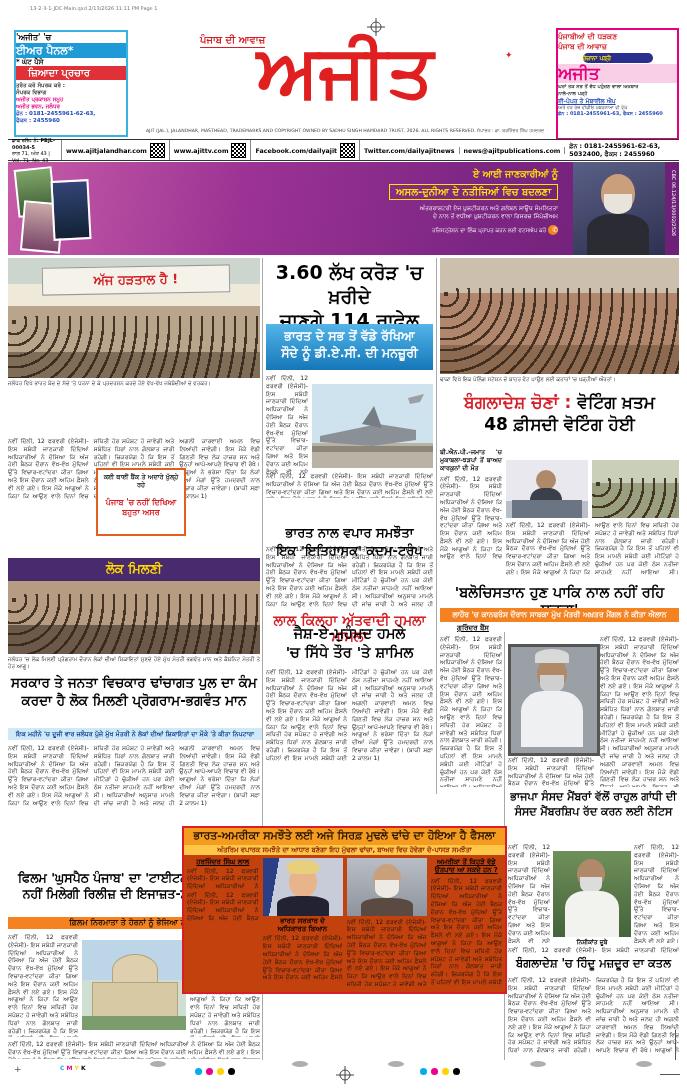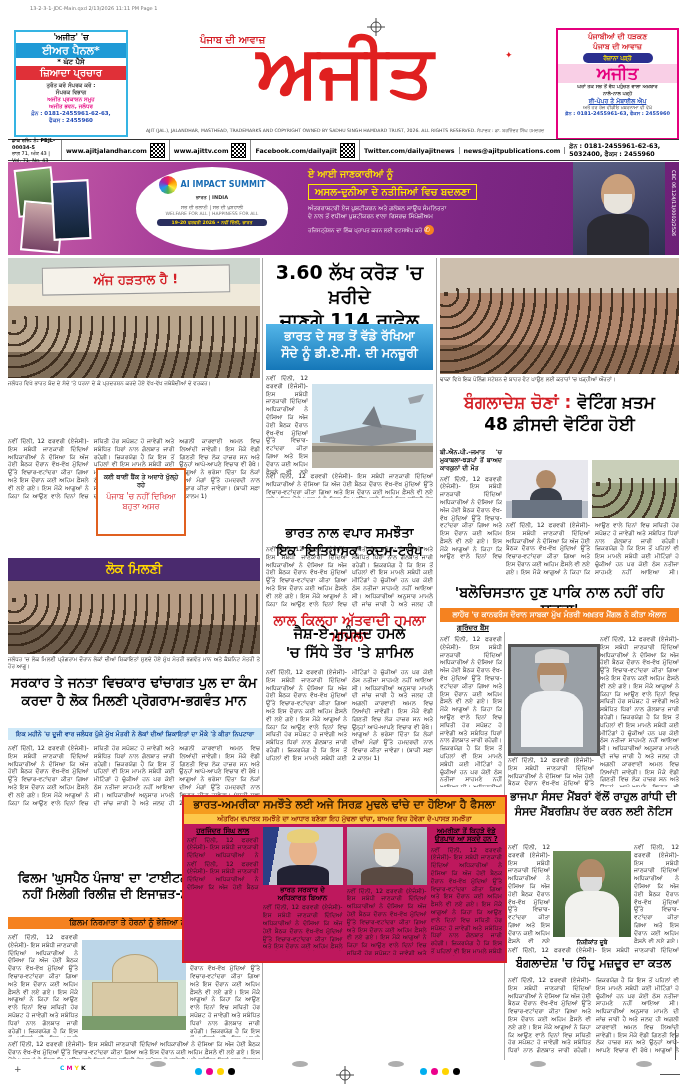--- a/index.html
+++ b/index.html
@@ -25,38 +25,38 @@
 
 <div class="page">
 
   <div class="abs" style="left:30px;top:5px;font-size:5px;color:#777">13-2-3-1-JDC-Main.qxd   2/13/2026   11:11 PM   Page 1</div>
   <svg class="abs" style="left:367px;top:18px" width="18" height="18" viewBox="0 0 18 18">
     <circle cx="9" cy="9" r="5" fill="none" stroke="#444" stroke-width="1"></circle>
     <line x1="9" y1="0" x2="9" y2="18" stroke="#444" stroke-width="1"></line>
     <line x1="0" y1="9" x2="18" y2="9" stroke="#444" stroke-width="1"></line>
   </svg>
 
-  <div class="abs" style="left:14px;top:30px;width:110px;height:103px;border:2px solid #35b4e3;background:#fff;text-align:center">
+  <div class="abs" style="left:14px;top:30px;width:110px;height:103px;border:2px solid #35b4e3;background:#fff;">
     <div style="font-size:8px;font-weight:bold;color:#000;margin-top:1px">'ਅਜੀਤ' 'ਚ</div>
     <div style="background:#1f9ad6;color:#fff;font-size:11px;font-weight:bold;padding:1px 0">ਈਅਰ ਪੈਨਲ*</div>
     <div style="font-size:7px;font-weight:bold;color:#000">* ਘੱਟ ਪੈਸੇ</div>
-    <div style="background:#e03038;color:#fff;font-size:10px;font-weight:bold;padding:1px 0">ਜ਼ਿਆਦਾ ਪ੍ਰਚਾਰ</div>
+    <div style="background:#e03038;color:#fff;font-size:10px;font-weight:bold;padding:1px 12px">ਜ਼ਿਆਦਾ ਪ੍ਰਚਾਰ</div>
     <div style="font-size:5.5px;font-weight:bold;color:#333;margin-top:2px">ਤੁਰੰਤ ਕਰੋ ਸੰਪਰਕ ਕਰੋ :</div>
     <div style="font-size:5.5px;font-weight:bold;color:#333">ਸੰਪਰਕ ਵਿਭਾਗ</div>
     <div style="font-size:5.5px;font-weight:bold;color:#e5007e">ਅਜੀਤ ਪ੍ਰਕਾਸ਼ਨ ਸਮੂਹ</div>
     <div style="font-size:5.5px;font-weight:bold;color:#e5007e">ਅਜੀਤ ਭਵਨ, ਜਲੰਧਰ</div>
     <div style="font-size:5.5px;font-weight:bold;color:#1f49b5">ਫ਼ੋਨ : 0181-2455961-62-63,</div>
     <div style="font-size:5.5px;font-weight:bold;color:#1f49b5">ਫੈਕਸ : 2455960</div>
   </div>
 
   <div class="abs" style="left:200px;top:34px;font-size:10px;font-weight:bold;color:#d42027;border-bottom:1px solid #d42027;padding-bottom:1px">ਪੰਜਾਬ ਦੀ ਆਵਾਜ਼</div>
   <div class="abs" style="left:170px;top:34px;width:350px;height:82px;text-align:center;font-size:72px;font-weight:bold;color:#e02020;line-height:1.05">ਅਜੀਤ</div>
   <div class="abs" style="left:505px;top:50px;color:#e02020;font-size:9px">✦</div>
 
-  <div class="abs" style="left:556px;top:28px;width:119px;height:108px;border:2px solid #e5007e;background:#fff;text-align:center">
+  <div class="abs" style="left:556px;top:28px;width:119px;height:108px;border:2px solid #e5007e;background:#fff;text-align:left">
     <div style="font-size:7.5px;font-weight:bold;color:#d42027;margin-top:2px">ਪੰਜਾਬੀਆਂ ਦੀ ਧੜਕਣ</div>
     <div style="font-size:7.5px;font-weight:bold;color:#d42027">ਪੰਜਾਬ ਦੀ ਆਵਾਜ਼</div>
     <div style="margin:1px auto;width:70px;background:#2a2f8f;color:#ffe600;font-size:6px;font-weight:bold;border-radius:8px;padding:1px 0">ਰੋਜ਼ਾਨਾ ਪੜ੍ਹੋ</div>
     <div style="background:#f9cfe6;color:#e5007e;font-size:17px;font-weight:bold;line-height:1.1">ਅਜੀਤ</div>
     <div style="font-size:5px;font-weight:bold;color:#333">ਘਰਾਂ ਤਕ ਸਭ ਤੋਂ ਵੱਧ ਪਹੁੰਚਣ ਵਾਲਾ ਅਖ਼ਬਾਰ</div>
     <div style="font-size:5px;font-weight:bold;color:#333">ਨਾਲੋ-ਨਾਲ ਪੜ੍ਹੋ</div>
     <div style="font-size:6px;font-weight:bold;color:#1f49b5;text-decoration:underline">ਈ-ਪੇਪਰ ਤੇ ਮੋਬਾਈਲ ਐਪ</div>
     <div style="font-size:4.8px;color:#333">ਅਤੇ ਹਰ ਰੋਜ਼ ਵੀਡੀਓ ਖ਼ਬਰਨਾਮਾ ਵੀ ਵੇਖੋ</div>
     <div style="font-size:5px;font-weight:bold;color:#1f49b5">ਫ਼ੋਨ : 0181-2455961-63, ਫੈਕਸ : 2455960</div>
   </div>
@@ -82,31 +82,21 @@
     </div>
     <div style="border-right:1px solid #888;padding:0 4px;font-size:6.3px;font-weight:bold">Twitter.com/dailyajitnews</div>
     <div style="border-right:1px solid #888;padding:0 4px;font-size:6.3px;font-weight:bold">news@ajitpublications.com</div>
     <div style="padding:0 4px;font-size:6.3px;font-weight:bold">ਫ਼ੋਨ : 0181-2455961-62-63, 5032400, ਫੈਕਸ : 2455960</div>
   </div>
 
   <div class="abs" style="left:8px;top:162px;width:671px;height:93px;background:linear-gradient(100deg,#c75da8,#9c3394 35%,#7c2683 70%,#6d2077);overflow:hidden">
     <div class="abs" style="left:8px;top:6px;width:34px;height:44px;background:linear-gradient(#7fa86a,#3d5a33);transform:rotate(-6deg);border:2px solid #fff"></div>
     <div class="abs" style="left:14px;top:40px;width:36px;height:46px;background:linear-gradient(#caa,#746);transform:rotate(5deg);border:2px solid #fff"></div>
     <div class="abs" style="left:44px;top:18px;width:34px;height:56px;background:linear-gradient(#347,#123);transform:rotate(-3deg);border:2px solid #fff"></div>
-    <div class="abs" style="left:128px;top:5px;width:152px;height:83px;background:#fff;border-radius:50%;text-align:center">
-      <div style="margin-top:9px;display:flex;justify-content:center;align-items:center;gap:4px">
-        <span style="width:18px;height:18px;border-radius:50%;background:conic-gradient(#e91e63,#ff9800,#ffeb3b,#4caf50,#2196f3,#9c27b0,#e91e63);display:inline-block"></span>
-        <span style="font-size:8px;font-weight:bold;color:#1a6db5;text-align:left;line-height:1.05">AI IMPACT SUMMIT</span>
-      </div>
-      <div style="font-size:5px;font-weight:bold;color:#333">ਭਾਰਤ | INDIA</div>
-      <div style="font-size:5px;color:#555;margin-top:3px">ਸਭ ਦੀ ਭਲਾਈ | ਸਭ ਦੀ ਖੁਸ਼ਹਾਲੀ</div>
-      <div style="font-size:4.6px;color:#777">WELFARE FOR ALL | HAPPINESS FOR ALL</div>
-      <div style="margin:3px auto 0;width:110px;background:#2a2f5f;color:#ffd800;font-size:4.6px;font-weight:bold;border-radius:6px;padding:1px 0">19-20 ਫਰਵਰੀ 2026 • ਨਵੀਂ ਦਿੱਲੀ, ਭਾਰਤ</div>
-    </div>
-    <div class="abs" style="left:300px;top:6px;width:250px;text-align:left">
+    <div class="abs" style="left:300px;top:6px;width:250px;text-align:right">
       <div style="font-size:9.5px;font-weight:bold;color:#ffe600">ਏ ਆਈ ਜਾਣਕਾਰੀਆਂ ਨੂੰ</div>
       <div style="display:inline-block;font-size:10px;font-weight:bold;color:#ffe600;border:1px solid #ffe600;padding:1px 6px;margin-top:2px">ਅਸਲ-ਦੁਨੀਆ ਦੇ ਨਤੀਜਿਆਂ ਵਿਚ ਬਦਲਣਾ</div>
       <div style="font-size:6px;color:#fff;margin-top:4px">ਅੰਤਰਰਾਸ਼ਟਰੀ ਏਜ ਪੁਸ਼ਟੀਕਰਨ ਅਤੇ ਗਲੋਬਲ ਸਾਊਥ ਸੰਮਲਿਤਤਾ</div>
       <div style="font-size:6px;color:#fff">ਦੇ ਨਾਲ ਤੋਂ ਵਧੀਆ ਪੁਸ਼ਟੀਕਰਨ ਵਾਲਾ ਰਿਸਰਚ ਸਿੰਪੋਜ਼ੀਅਮ</div>
       <div style="font-size:5.5px;color:#fff;margin-top:5px">
         <span>ਰਜਿਸਟ੍ਰੇਸ਼ਨ ਦਾ ਲਿੰਕ ਪ੍ਰਾਪਤ ਕਰਨ ਲਈ ਵਟਸਐਪ ਕਰੋ</span>
         <span style="display:inline-block;width:10px;height:10px;border-radius:50%;background:#f58220;color:#fff;font-size:7px;line-height:10px;vertical-align:middle">✆</span>
       </div>
     </div>
     <div class="abs" style="right:14px;top:0;width:92px;height:93px;background:linear-gradient(160deg,#5a5f86,#2e3150)">
@@ -124,21 +114,21 @@
   <div class="photo" style="left:8px;top:258px;width:252px;height:120px;background:linear-gradient(#cdd6ce 0 22%,#efe9da 22% 40%,#b9a58c 40% 78%,#7f6d58 78%)">
     <div class="abs" style="left:34px;top:8px;width:186px;height:26px;background:#f5f2ea;border:1px solid #999;display:flex;align-items:center;justify-content:center;transform:rotate(-1deg)">
       <span style="font-size:13px;font-weight:bold;color:#d42027">ਅੱਜ ਹੜਤਾਲ ਹੈ !</span>
     </div>
     <div class="crowd" style="height:62px"></div>
   </div>
   <div class="abs cap" style="left:8px;top:380px;width:252px;height:15px">ਜਲੰਧਰ ਵਿਖੇ ਭਾਰਤ ਬੰਦ ਦੇ ਸੱਦੇ 'ਤੇ ਧਰਨਾ ਦੇ ਕੇ ਪ੍ਰਦਰਸ਼ਨ ਕਰਦੇ ਹੋਏ ਵੱਖ-ਵੱਖ ਜਥੇਬੰਦੀਆਂ ਦੇ ਵਰਕਰ।</div>
   <div class="abs j6 c3" style="left:8px;top:437px;width:252px;height:118px">ਨਵੀਂ ਦਿੱਲੀ, 12 ਫਰਵਰੀ (ਏਜੰਸੀ)- ਇਸ ਸਬੰਧੀ ਜਾਣਕਾਰੀ ਦਿੰਦਿਆਂ ਅਧਿਕਾਰੀਆਂ ਨੇ ਦੱਸਿਆ ਕਿ ਅੱਜ ਹੋਈ ਬੈਠਕ ਦੌਰਾਨ ਵੱਖ-ਵੱਖ ਮੁੱਦਿਆਂ ਉੱਤੇ ਵਿਚਾਰ-ਵਟਾਂਦਰਾ ਕੀਤਾ ਗਿਆ ਅਤੇ ਇਸ ਦੌਰਾਨ ਕਈ ਅਹਿਮ ਫ਼ੈਸਲੇ ਵੀ ਲਏ ਗਏ। ਇਸ ਮੌਕੇ ਆਗੂਆਂ ਨੇ ਕਿਹਾ ਕਿ ਆਉਣ ਵਾਲੇ ਦਿਨਾਂ ਵਿਚ ਸਥਿਤੀ ਹੋਰ ਸਪੱਸ਼ਟ ਹੋ ਜਾਵੇਗੀ ਅਤੇ ਸਬੰਧਿਤ ਧਿਰਾਂ ਨਾਲ ਗੱਲਬਾਤ ਜਾਰੀ ਰਹੇਗੀ। ਜ਼ਿਕਰਯੋਗ ਹੈ ਕਿ ਇਸ ਤੋਂ ਪਹਿਲਾਂ ਵੀ ਇਸ ਮਾਮਲੇ ਸਬੰਧੀ ਕਈ ਮੀਟਿੰਗਾਂ ਹੋ ਚੁੱਕੀਆਂ ਹਨ ਪਰ ਕੋਈ ਠੋਸ ਨਤੀਜਾ ਸਾਹਮਣੇ ਨਹੀਂ ਆਇਆ ਸੀ। ਅਧਿਕਾਰੀਆਂ ਅਨੁਸਾਰ ਮਾਮਲੇ ਦੀ ਜਾਂਚ ਜਾਰੀ ਹੈ ਅਤੇ ਜਲਦ ਹੀ ਅਗਲੀ ਕਾਰਵਾਈ ਅਮਲ ਵਿਚ ਲਿਆਂਦੀ ਜਾਵੇਗੀ। ਇਸ ਮੌਕੇ ਵੱਡੀ ਗਿਣਤੀ ਵਿਚ ਲੋਕ ਹਾਜ਼ਰ ਸਨ ਅਤੇ ਉਨ੍ਹਾਂ ਆਪੋ-ਆਪਣੇ ਵਿਚਾਰ ਵੀ ਰੱਖੇ। ਆਗੂਆਂ ਨੇ ਭਰੋਸਾ ਦਿੱਤਾ ਕਿ ਲੋਕਾਂ ਦੀਆਂ ਮੰਗਾਂ ਉੱਤੇ ਹਮਦਰਦੀ ਨਾਲ ਵਿਚਾਰ ਕੀਤਾ ਜਾਵੇਗਾ। (ਬਾਕੀ ਸਫ਼ਾ 2 ਕਾਲਮ 1)</div>
   <div class="abs" style="left:96px;top:468px;width:82px;height:58px;background:#fff;border:2px solid #e06020;text-align:center;padding:3px 2px">
     <div style="font-size:6.5px;font-weight:bold;color:#222">ਕਈ ਥਾਈਂ ਬੈਂਕ ਤੇ ਅਦਾਰੇ ਖੁੱਲ੍ਹੇ ਰਹੇ</div>
-    <div style="font-size:8px;font-weight:normal;color:#d42027;margin-top:3px">ਪੰਜਾਬ 'ਚ ਨਹੀਂ ਦਿਖਿਆ ਬਹੁਤਾ ਅਸਰ</div>
+    <div style="font-size:8px;font-weight:bold;color:#d42027;margin-top:9px">ਪੰਜਾਬ 'ਚ ਨਹੀਂ ਦਿਖਿਆ ਬਹੁਤਾ ਅਸਰ</div>
   </div>
 
   <div class="photo" style="left:8px;top:558px;width:252px;height:96px;background:linear-gradient(#3c2f52 0 24%,#b79c84 24% 70%,#6b5a49 70%)">
     <div class="abs" style="left:0;top:0;width:252px;height:22px;background:#4a2a6e;display:flex;align-items:center;justify-content:center">
       <span style="font-size:13px;font-weight:bold;color:#ffd800">ਲੋਕ ਮਿਲਣੀ</span>
     </div>
     <div class="crowd" style="height:60px"></div>
   </div>
   <div class="abs cap" style="left:8px;top:656px;width:252px;height:15px">ਜਲੰਧਰ 'ਚ ਲੋਕ ਮਿਲਣੀ ਪ੍ਰੋਗਰਾਮ ਦੌਰਾਨ ਲੋਕਾਂ ਦੀਆਂ ਸ਼ਿਕਾਇਤਾਂ ਸੁਣਦੇ ਹੋਏ ਮੁੱਖ ਮੰਤਰੀ ਭਗਵੰਤ ਮਾਨ ਅਤੇ ਕੈਬਨਿਟ ਮੰਤਰੀ ਤੇ ਹੋਰ ਆਗੂ।</div>
   <div class="abs hl" style="left:8px;top:674px;width:252px;font-size:13.5px;line-height:1.3">ਸਰਕਾਰ ਤੇ ਜਨਤਾ ਵਿਚਕਾਰ ਢਾਂਚਾਗਤ ਪੁਲ ਦਾ ਕੰਮ ਕਰਦਾ ਹੈ ਲੋਕ ਮਿਲਣੀ ਪ੍ਰੋਗਰਾਮ-ਭਗਵੰਤ ਮਾਨ</div>
@@ -181,21 +171,21 @@
   </div>
   <div class="abs j6 c2" style="left:266px;top:545px;width:167px;height:64px">ਨਵੀਂ ਦਿੱਲੀ, 12 ਫਰਵਰੀ (ਏਜੰਸੀ)- ਇਸ ਸਬੰਧੀ ਜਾਣਕਾਰੀ ਦਿੰਦਿਆਂ ਅਧਿਕਾਰੀਆਂ ਨੇ ਦੱਸਿਆ ਕਿ ਅੱਜ ਹੋਈ ਬੈਠਕ ਦੌਰਾਨ ਵੱਖ-ਵੱਖ ਮੁੱਦਿਆਂ ਉੱਤੇ ਵਿਚਾਰ-ਵਟਾਂਦਰਾ ਕੀਤਾ ਗਿਆ ਅਤੇ ਇਸ ਦੌਰਾਨ ਕਈ ਅਹਿਮ ਫ਼ੈਸਲੇ ਵੀ ਲਏ ਗਏ। ਇਸ ਮੌਕੇ ਆਗੂਆਂ ਨੇ ਕਿਹਾ ਕਿ ਆਉਣ ਵਾਲੇ ਦਿਨਾਂ ਵਿਚ ਸਥਿਤੀ ਹੋਰ ਸਪੱਸ਼ਟ ਹੋ ਜਾਵੇਗੀ ਅਤੇ ਸਬੰਧਿਤ ਧਿਰਾਂ ਨਾਲ ਗੱਲਬਾਤ ਜਾਰੀ ਰਹੇਗੀ। ਜ਼ਿਕਰਯੋਗ ਹੈ ਕਿ ਇਸ ਤੋਂ ਪਹਿਲਾਂ ਵੀ ਇਸ ਮਾਮਲੇ ਸਬੰਧੀ ਕਈ ਮੀਟਿੰਗਾਂ ਹੋ ਚੁੱਕੀਆਂ ਹਨ ਪਰ ਕੋਈ ਠੋਸ ਨਤੀਜਾ ਸਾਹਮਣੇ ਨਹੀਂ ਆਇਆ ਸੀ। ਅਧਿਕਾਰੀਆਂ ਅਨੁਸਾਰ ਮਾਮਲੇ ਦੀ ਜਾਂਚ ਜਾਰੀ ਹੈ ਅਤੇ ਜਲਦ ਹੀ ਅਗਲੀ ਕਾਰਵਾਈ ਅਮਲ ਵਿਚ ਲਿਆਂਦੀ ਜਾਵੇਗੀ। ਇਸ ਮੌਕੇ ਵੱਡੀ ਗਿਣਤੀ ਵਿਚ ਲੋਕ ਹਾਜ਼ਰ ਸਨ ਅਤੇ ਉਨ੍ਹਾਂ ਆਪੋ-ਆਪਣੇ ਵਿਚਾਰ ਵੀ ਰੱਖੇ। ਆਗੂਆਂ ਨੇ ਭਰੋਸਾ ਦਿੱਤਾ ਕਿ ਲੋਕਾਂ ਦੀਆਂ ਮੰਗਾਂ ਉੱਤੇ ਹਮਦਰਦੀ ਨਾਲ ਵਿਚਾਰ ਕੀਤਾ ਜਾਵੇਗਾ। (ਬਾਕੀ ਸਫ਼ਾ 2 ਕਾਲਮ 1)</div>
 
   <div class="abs hl" style="left:266px;top:612px;width:167px;font-size:14px;color:#d42027">ਲਾਲ ਕਿਲ੍ਹਾ ਅੱਤਵਾਦੀ ਹਮਲਾ ਮਾਮਲਾ</div>
   <div class="abs hl" style="left:266px;top:624px;width:167px;font-size:14.5px;line-height:1.3">
     <div>ਜੈਸ਼-ਏ-ਮੁਹੰਮਦ ਹਮਲੇ</div>
     <div>'ਚ ਸਿੱਧੇ ਤੌਰ 'ਤੇ ਸ਼ਾਮਿਲ</div>
   </div>
   <div class="abs j6 c2" style="left:266px;top:668px;width:167px;height:122px">ਨਵੀਂ ਦਿੱਲੀ, 12 ਫਰਵਰੀ (ਏਜੰਸੀ)- ਇਸ ਸਬੰਧੀ ਜਾਣਕਾਰੀ ਦਿੰਦਿਆਂ ਅਧਿਕਾਰੀਆਂ ਨੇ ਦੱਸਿਆ ਕਿ ਅੱਜ ਹੋਈ ਬੈਠਕ ਦੌਰਾਨ ਵੱਖ-ਵੱਖ ਮੁੱਦਿਆਂ ਉੱਤੇ ਵਿਚਾਰ-ਵਟਾਂਦਰਾ ਕੀਤਾ ਗਿਆ ਅਤੇ ਇਸ ਦੌਰਾਨ ਕਈ ਅਹਿਮ ਫ਼ੈਸਲੇ ਵੀ ਲਏ ਗਏ। ਇਸ ਮੌਕੇ ਆਗੂਆਂ ਨੇ ਕਿਹਾ ਕਿ ਆਉਣ ਵਾਲੇ ਦਿਨਾਂ ਵਿਚ ਸਥਿਤੀ ਹੋਰ ਸਪੱਸ਼ਟ ਹੋ ਜਾਵੇਗੀ ਅਤੇ ਸਬੰਧਿਤ ਧਿਰਾਂ ਨਾਲ ਗੱਲਬਾਤ ਜਾਰੀ ਰਹੇਗੀ। ਜ਼ਿਕਰਯੋਗ ਹੈ ਕਿ ਇਸ ਤੋਂ ਪਹਿਲਾਂ ਵੀ ਇਸ ਮਾਮਲੇ ਸਬੰਧੀ ਕਈ ਮੀਟਿੰਗਾਂ ਹੋ ਚੁੱਕੀਆਂ ਹਨ ਪਰ ਕੋਈ ਠੋਸ ਨਤੀਜਾ ਸਾਹਮਣੇ ਨਹੀਂ ਆਇਆ ਸੀ। ਅਧਿਕਾਰੀਆਂ ਅਨੁਸਾਰ ਮਾਮਲੇ ਦੀ ਜਾਂਚ ਜਾਰੀ ਹੈ ਅਤੇ ਜਲਦ ਹੀ ਅਗਲੀ ਕਾਰਵਾਈ ਅਮਲ ਵਿਚ ਲਿਆਂਦੀ ਜਾਵੇਗੀ। ਇਸ ਮੌਕੇ ਵੱਡੀ ਗਿਣਤੀ ਵਿਚ ਲੋਕ ਹਾਜ਼ਰ ਸਨ ਅਤੇ ਉਨ੍ਹਾਂ ਆਪੋ-ਆਪਣੇ ਵਿਚਾਰ ਵੀ ਰੱਖੇ। ਆਗੂਆਂ ਨੇ ਭਰੋਸਾ ਦਿੱਤਾ ਕਿ ਲੋਕਾਂ ਦੀਆਂ ਮੰਗਾਂ ਉੱਤੇ ਹਮਦਰਦੀ ਨਾਲ ਵਿਚਾਰ ਕੀਤਾ ਜਾਵੇਗਾ। (ਬਾਕੀ ਸਫ਼ਾ 2 ਕਾਲਮ 1)</div>
 
-  <div class="abs" style="left:182px;top:795px;width:321px;height:164px;border:2px solid #d81f26;background:#be185d">
+  <div class="abs" style="left:182px;top:826px;width:321px;height:164px;border:2px solid #d81f26;background:#c2410c">
     <div style="background:#f59c1e;color:#2a1400;font-size:11px;font-weight:bold;text-align:center;padding:2px 1px;line-height:1.15">ਭਾਰਤ-ਅਮਰੀਕਾ ਸਮਝੌਤੇ ਲਈ ਅਜੇ ਸਿਰਫ਼ ਮੁਢਲੇ ਢਾਂਚੇ ਦਾ ਹੋਇਆ ਹੈ ਫੈਸਲਾ</div>
     <div style="background:#fdc84a;color:#8a1a00;font-size:6.8px;font-weight:bold;text-align:center;padding:1px 0">ਅੰਤਰਿਮ ਵਪਾਰਕ ਸਮਝੌਤੇ ਦਾ ਆਧਾਰ ਬਣੇਗਾ ਇਹ ਮੁੱਢਲਾ ਢਾਂਚਾ, ਬਾਅਦ ਵਿਚ ਹੋਵੇਗਾ ਦੋ-ਪਾਸੜ ਸਮਝੌਤਾ</div>
     <div style="display:flex;gap:4px;padding:3px">
       <div style="width:74px">
         <div style="font-size:7px;font-weight:bold;text-align:center;text-decoration:underline">ਹਰਜਿੰਦਰ ਸਿੰਘ ਲਾਲ</div>
         <div class="j6" style="height:22px;margin-top:1px">ਨਵੀਂ ਦਿੱਲੀ, 12 ਫਰਵਰੀ (ਏਜੰਸੀ)- ਇਸ ਸਬੰਧੀ ਜਾਣਕਾਰੀ ਦਿੰਦਿਆਂ ਅਧਿਕਾਰੀਆਂ ਨੇ ਦੱਸਿਆ ਕਿ ਅੱਜ ਹੋਈ ਬੈਠਕ ਦੌਰਾਨ ਵੱਖ-ਵੱਖ ਮੁੱਦਿਆਂ ਉੱਤੇ ਵਿਚਾਰ-ਵਟਾਂਦਰਾ ਕੀਤਾ ਗਿਆ ਅਤੇ ਇਸ ਦੌਰਾਨ ਕਈ ਅਹਿਮ ਫ਼ੈਸਲੇ ਵੀ ਲਏ ਗਏ। ਇਸ ਮੌਕੇ ਆਗੂਆਂ ਨੇ ਕਿਹਾ ਕਿ ਆਉਣ ਵਾਲੇ ਦਿਨਾਂ ਵਿਚ ਸਥਿਤੀ ਹੋਰ ਸਪੱਸ਼ਟ ਹੋ ਜਾਵੇਗੀ ਅਤੇ ਸਬੰਧਿਤ ਧਿਰਾਂ ਨਾਲ ਗੱਲਬਾਤ ਜਾਰੀ ਰਹੇਗੀ। ਜ਼ਿਕਰਯੋਗ ਹੈ ਕਿ ਇਸ ਤੋਂ ਪਹਿਲਾਂ ਵੀ ਇਸ ਮਾਮਲੇ ਸਬੰਧੀ ਕਈ ਮੀਟਿੰਗਾਂ ਹੋ ਚੁੱਕੀਆਂ ਹਨ ਪਰ ਕੋਈ ਠੋਸ ਨਤੀਜਾ ਸਾਹਮਣੇ ਨਹੀਂ ਆਇਆ ਸੀ। ਅਧਿਕਾਰੀਆਂ ਅਨੁਸਾਰ ਮਾਮਲੇ ਦੀ ਜਾਂਚ ਜਾਰੀ ਹੈ ਅਤੇ ਜਲਦ ਹੀ ਅਗਲੀ ਕਾਰਵਾਈ ਅਮਲ ਵਿਚ ਲਿਆਂਦੀ ਜਾਵੇਗੀ। ਇਸ ਮੌਕੇ ਵੱਡੀ ਗਿਣਤੀ ਵਿਚ ਲੋਕ ਹਾਜ਼ਰ ਸਨ ਅਤੇ ਉਨ੍ਹਾਂ ਆਪੋ-ਆਪਣੇ ਵਿਚਾਰ ਵੀ ਰੱਖੇ। ਆਗੂਆਂ ਨੇ ਭਰੋਸਾ ਦਿੱਤਾ ਕਿ ਲੋਕਾਂ ਦੀਆਂ ਮੰਗਾਂ ਉੱਤੇ ਹਮਦਰਦੀ ਨਾਲ ਵਿਚਾਰ ਕੀਤਾ ਜਾਵੇਗਾ। (ਬਾਕੀ ਸਫ਼ਾ 2 ਕਾਲਮ 1)</div>
         <div class="j6" style="height:30px;margin-top:2px">ਨਵੀਂ ਦਿੱਲੀ, 12 ਫਰਵਰੀ (ਏਜੰਸੀ)- ਇਸ ਸਬੰਧੀ ਜਾਣਕਾਰੀ ਦਿੰਦਿਆਂ ਅਧਿਕਾਰੀਆਂ ਨੇ ਦੱਸਿਆ ਕਿ ਅੱਜ ਹੋਈ ਬੈਠਕ ਦੌਰਾਨ ਵੱਖ-ਵੱਖ ਮੁੱਦਿਆਂ ਉੱਤੇ ਵਿਚਾਰ-ਵਟਾਂਦਰਾ ਕੀਤਾ ਗਿਆ ਅਤੇ ਇਸ ਦੌਰਾਨ ਕਈ ਅਹਿਮ ਫ਼ੈਸਲੇ ਵੀ ਲਏ ਗਏ। ਇਸ ਮੌਕੇ ਆਗੂਆਂ ਨੇ ਕਿਹਾ ਕਿ ਆਉਣ ਵਾਲੇ ਦਿਨਾਂ ਵਿਚ ਸਥਿਤੀ ਹੋਰ ਸਪੱਸ਼ਟ ਹੋ ਜਾਵੇਗੀ ਅਤੇ ਸਬੰਧਿਤ ਧਿਰਾਂ ਨਾਲ ਗੱਲਬਾਤ ਜਾਰੀ ਰਹੇਗੀ। ਜ਼ਿਕਰਯੋਗ ਹੈ ਕਿ ਇਸ ਤੋਂ ਪਹਿਲਾਂ ਵੀ ਇਸ ਮਾਮਲੇ ਸਬੰਧੀ ਕਈ ਮੀਟਿੰਗਾਂ ਹੋ ਚੁੱਕੀਆਂ ਹਨ ਪਰ ਕੋਈ ਠੋਸ ਨਤੀਜਾ ਸਾਹਮਣੇ ਨਹੀਂ ਆਇਆ ਸੀ। ਅਧਿਕਾਰੀਆਂ ਅਨੁਸਾਰ ਮਾਮਲੇ ਦੀ ਜਾਂਚ ਜਾਰੀ ਹੈ ਅਤੇ ਜਲਦ ਹੀ ਅਗਲੀ ਕਾਰਵਾਈ ਅਮਲ ਵਿਚ ਲਿਆਂਦੀ ਜਾਵੇਗੀ। ਇਸ ਮੌਕੇ ਵੱਡੀ ਗਿਣਤੀ ਵਿਚ ਲੋਕ ਹਾਜ਼ਰ ਸਨ ਅਤੇ ਉਨ੍ਹਾਂ ਆਪੋ-ਆਪਣੇ ਵਿਚਾਰ ਵੀ ਰੱਖੇ। ਆਗੂਆਂ ਨੇ ਭਰੋਸਾ ਦਿੱਤਾ ਕਿ ਲੋਕਾਂ ਦੀਆਂ ਮੰਗਾਂ ਉੱਤੇ ਹਮਦਰਦੀ ਨਾਲ ਵਿਚਾਰ ਕੀਤਾ ਜਾਵੇਗਾ। (ਬਾਕੀ ਸਫ਼ਾ 2 ਕਾਲਮ 1)</div>
       </div>
       <div style="width:80px">
         <div class="photo" style="position:relative;width:80px;height:58px;background:linear-gradient(100deg,#2b3f86 0 18%,#c8ccd8 18%)">

